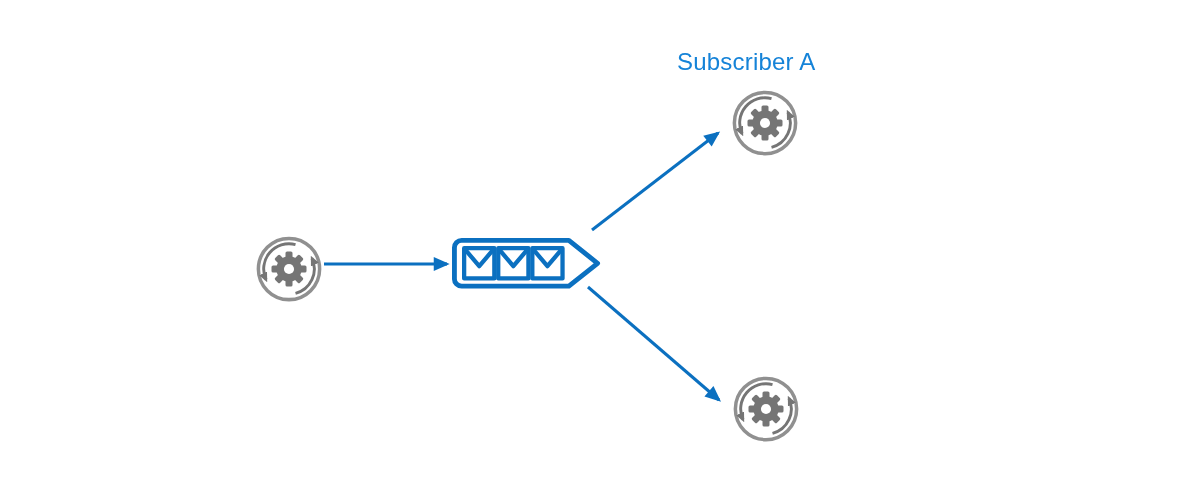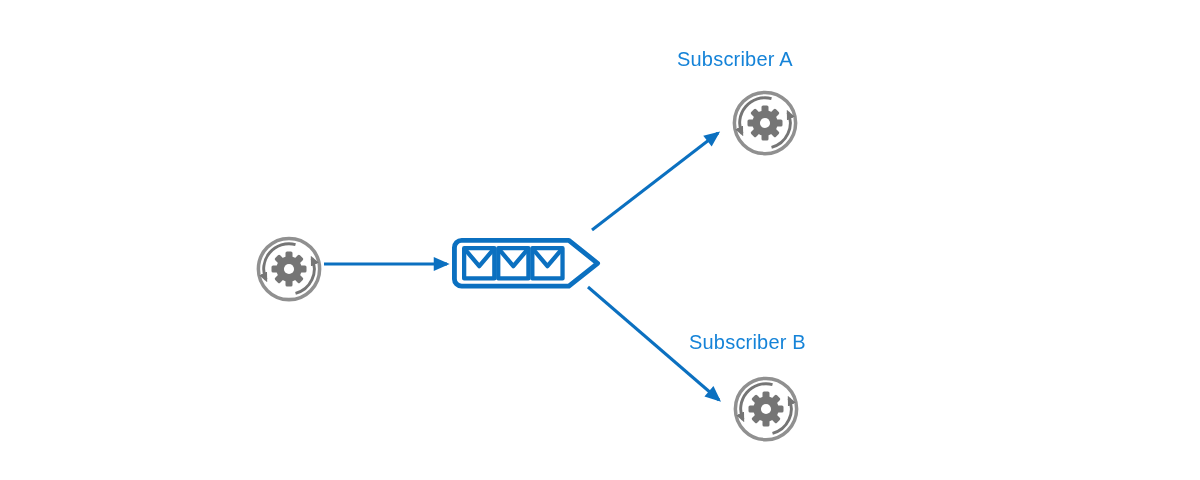--- a/index.html
+++ b/index.html
@@ -15,21 +15,21 @@
     background: #ffffff;
     overflow: hidden;
   }
   .diagram-svg {
     position: absolute;
     left: 0;
     top: 0;
   }
   .node-label {
     position: absolute;
-    font-size: 20px;
+    font-size: 24px;
     font-weight: 400;
     color: var(--label_blue, #1583D8);
     white-space: nowrap;
     letter-spacing: 0.2px;
   }
   .lbl-publisher    { left: 227px; top: 186px; }
   .lbl-subscriber-a { left: 677px; top: 48px;  }
   .lbl-subscriber-b { left: 689px; top: 331px; }
 </style>
 </head>
@@ -83,14 +83,13 @@
     <line x1="592" y1="230" x2="718" y2="133" stroke="var(--shape_blue, #0B70C0)" stroke-width="3" marker-end="url(#mk-blue)"></line>
     <line x1="588" y1="287" x2="719" y2="400" stroke="var(--shape_blue, #0B70C0)" stroke-width="3" marker-end="url(#mk-blue)"></line>
 
     <use href="#sym-process" x="254" y="234" width="70" height="70"></use>
     <use href="#sym-queue" x="451" y="237" width="150" height="52.6"></use>
     <use href="#sym-process" x="730" y="88" width="70" height="70"></use>
     <use href="#sym-process" x="731" y="374" width="70" height="70"></use>
   </svg>
 
   <div class="node-label lbl-subscriber-a">Subscriber A</div>
-  <div class="node-label lbl-subscriber-b">Subscriber B</div>
 </div>
 
 </body></html>

